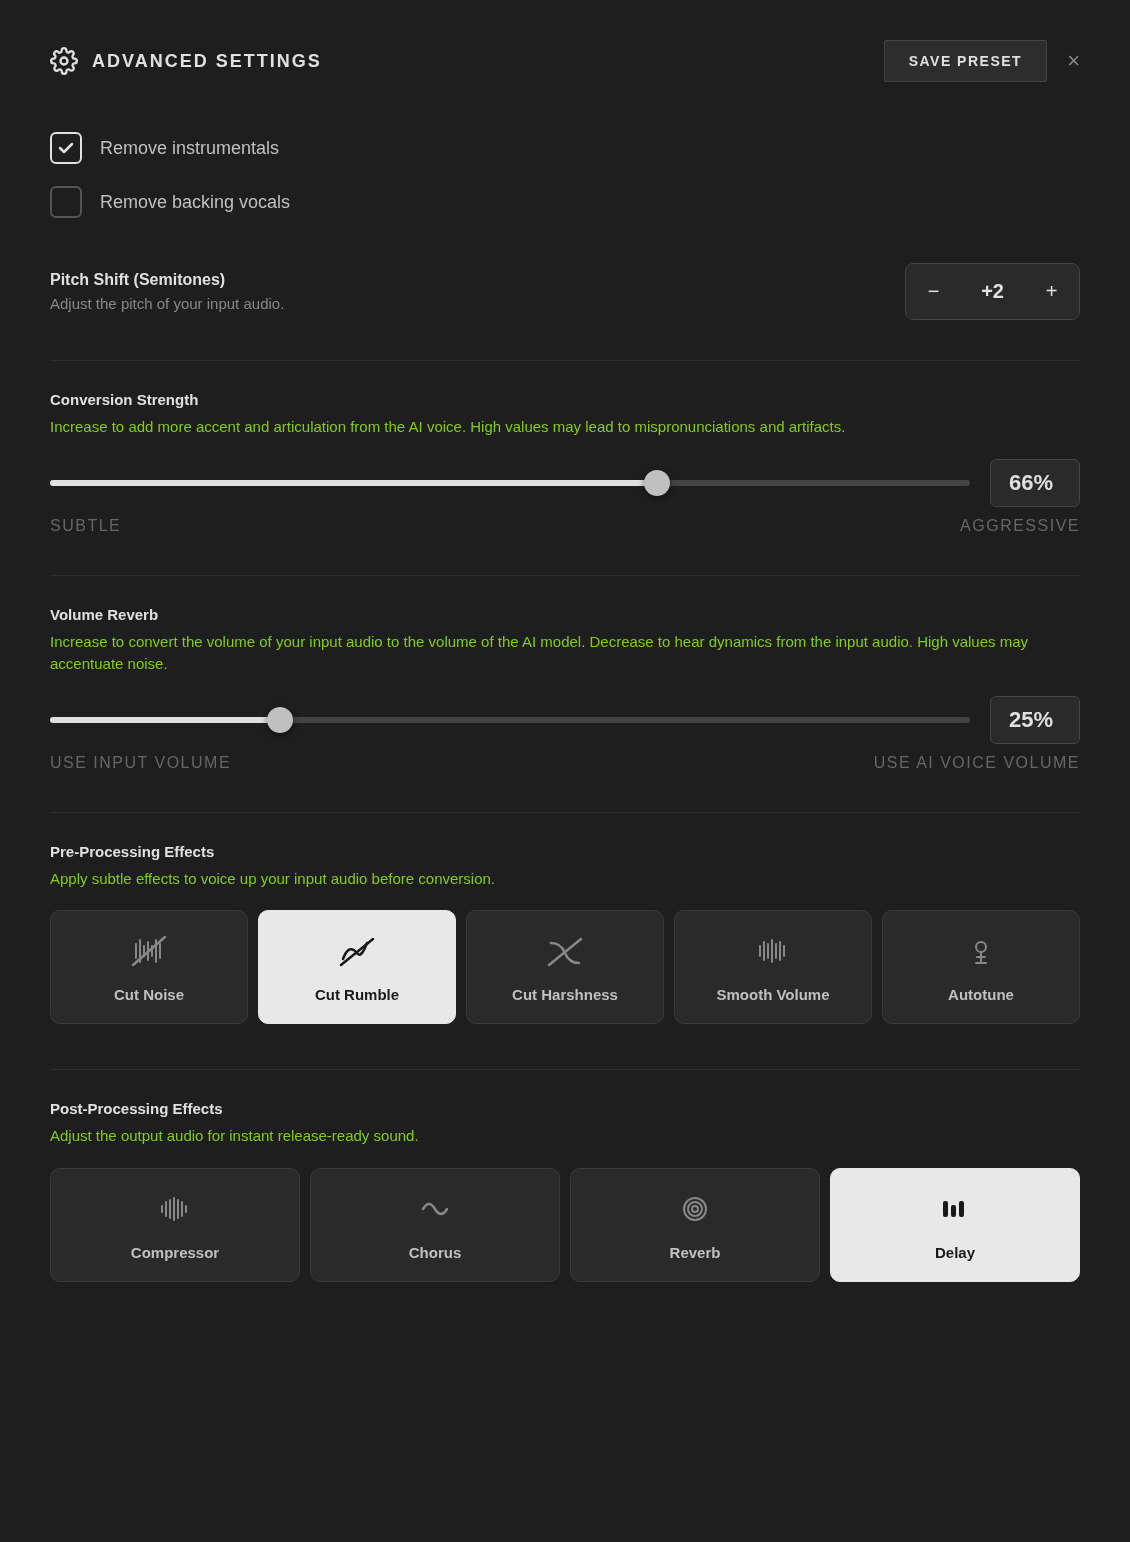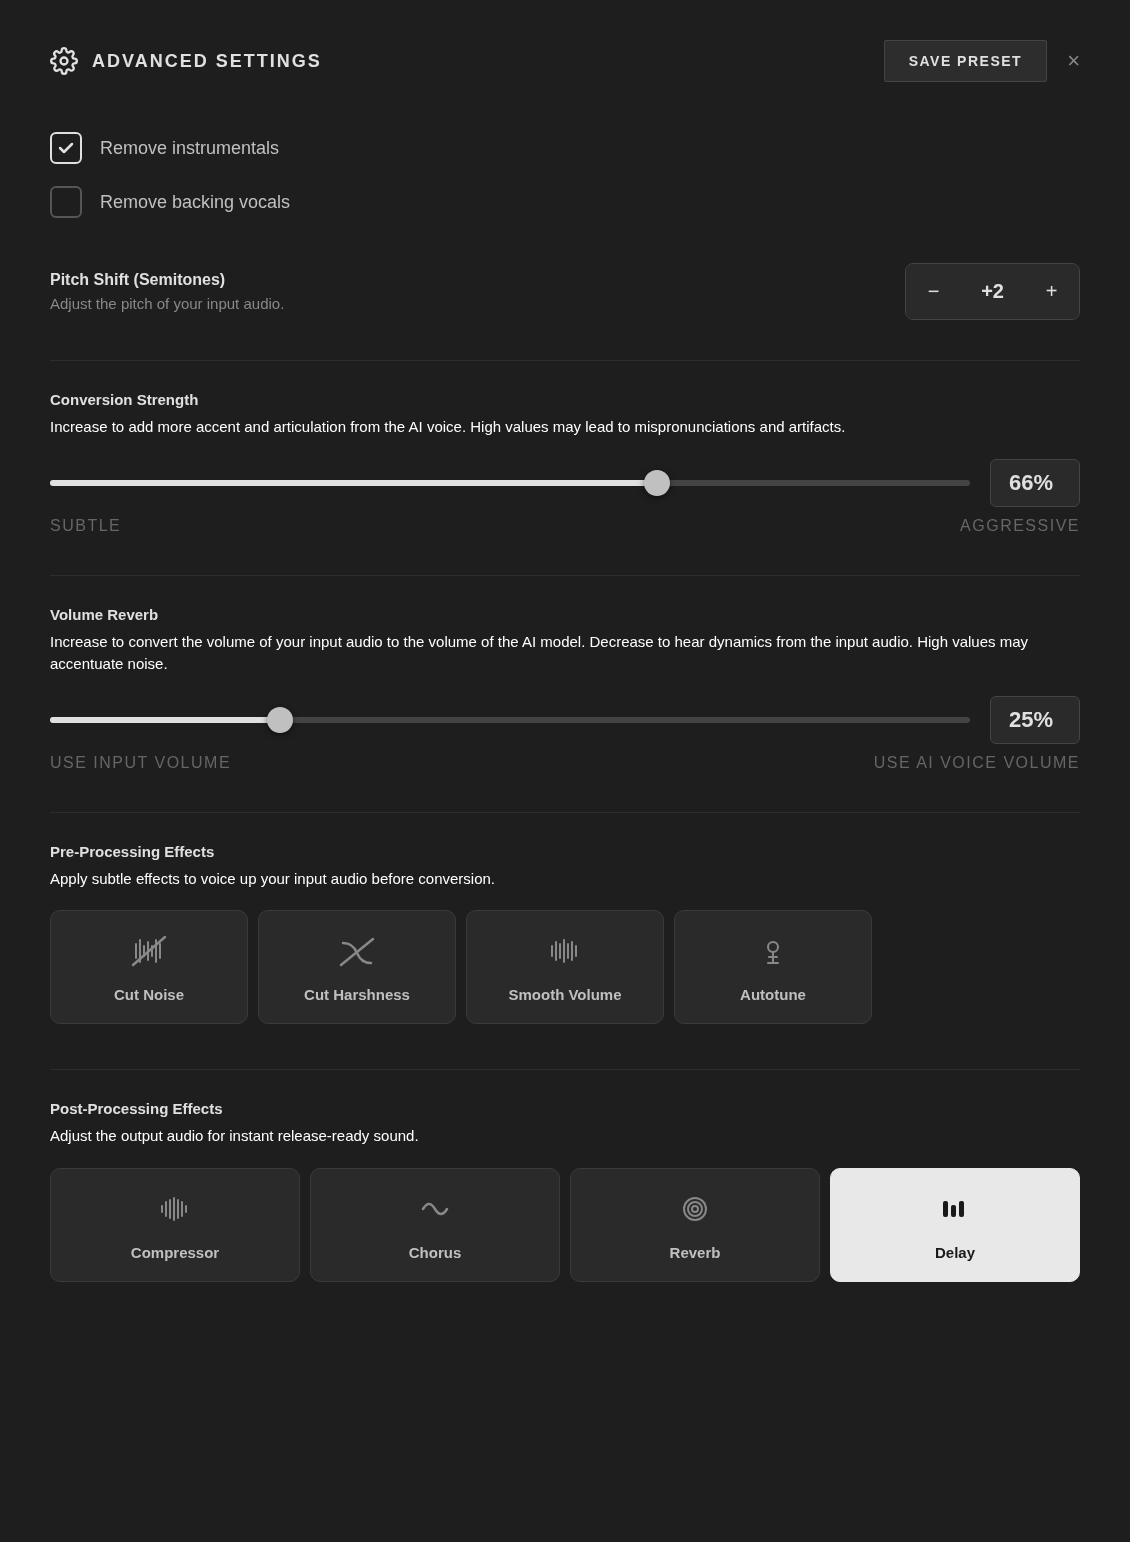--- a/index.html
+++ b/index.html
@@ -108,21 +108,21 @@
     
     .section-title {
       font-size: 15px;
       font-weight: 700;
       color: #e0e0e0;
       margin-bottom: 8px;
     }
 
     .section-desc {
       font-size: 15px;
-      color: #ffffff;
+      color: #84cc16;
       line-height: 1.5;
       margin-bottom: 20px;
     }
 
     
     .pitch-shift-section {
       display: flex;
       align-items: center;
       justify-content: space-between;
       margin-bottom: 40px;
@@ -415,20 +415,29 @@
             <rect x="16" y="6" width="2" height="20" rx="1" fill="#888"></rect>
             <rect x="20" y="10" width="2" height="12" rx="1" fill="#888"></rect>
             <rect x="24" y="4" width="2" height="24" rx="1" fill="#888"></rect>
             <rect x="28" y="8" width="2" height="16" rx="1" fill="#888"></rect>
             <line x1="2" y1="30" x2="34" y2="2" stroke="#888" stroke-width="2.5" stroke-linecap="round"></line>
           </svg>
         </div>
         <span class="effect-label">Cut Noise</span>
       </div>
 
+      <div class="effect-card active">
+        <div class="effect-icon">
+          <svg width="36" height="32" viewBox="0 0 36 32" fill="none">
+            <path d="M4 24 Q10 8 18 18 Q22 24 28 8" stroke="#1a1a1a" stroke-width="2.5" stroke-linecap="round" fill="none"></path>
+            <line x1="2" y1="30" x2="34" y2="4" stroke="#1a1a1a" stroke-width="2.5" stroke-linecap="round"></line>
+          </svg>
+        </div>
+        <span class="effect-label">Cut Rumble</span>
+      </div>
 
       <div class="effect-card">
         <div class="effect-icon">
           <svg width="36" height="32" viewBox="0 0 36 32" fill="none">
             <path d="M4 8 Q14 8 18 18 Q22 28 32 28" stroke="#888" stroke-width="2.5" stroke-linecap="round" fill="none"></path>
             <line x1="2" y1="30" x2="34" y2="4" stroke="#888" stroke-width="2.5" stroke-linecap="round"></line>
           </svg>
         </div>
         <span class="effect-label">Cut Harshness</span>
       </div>

